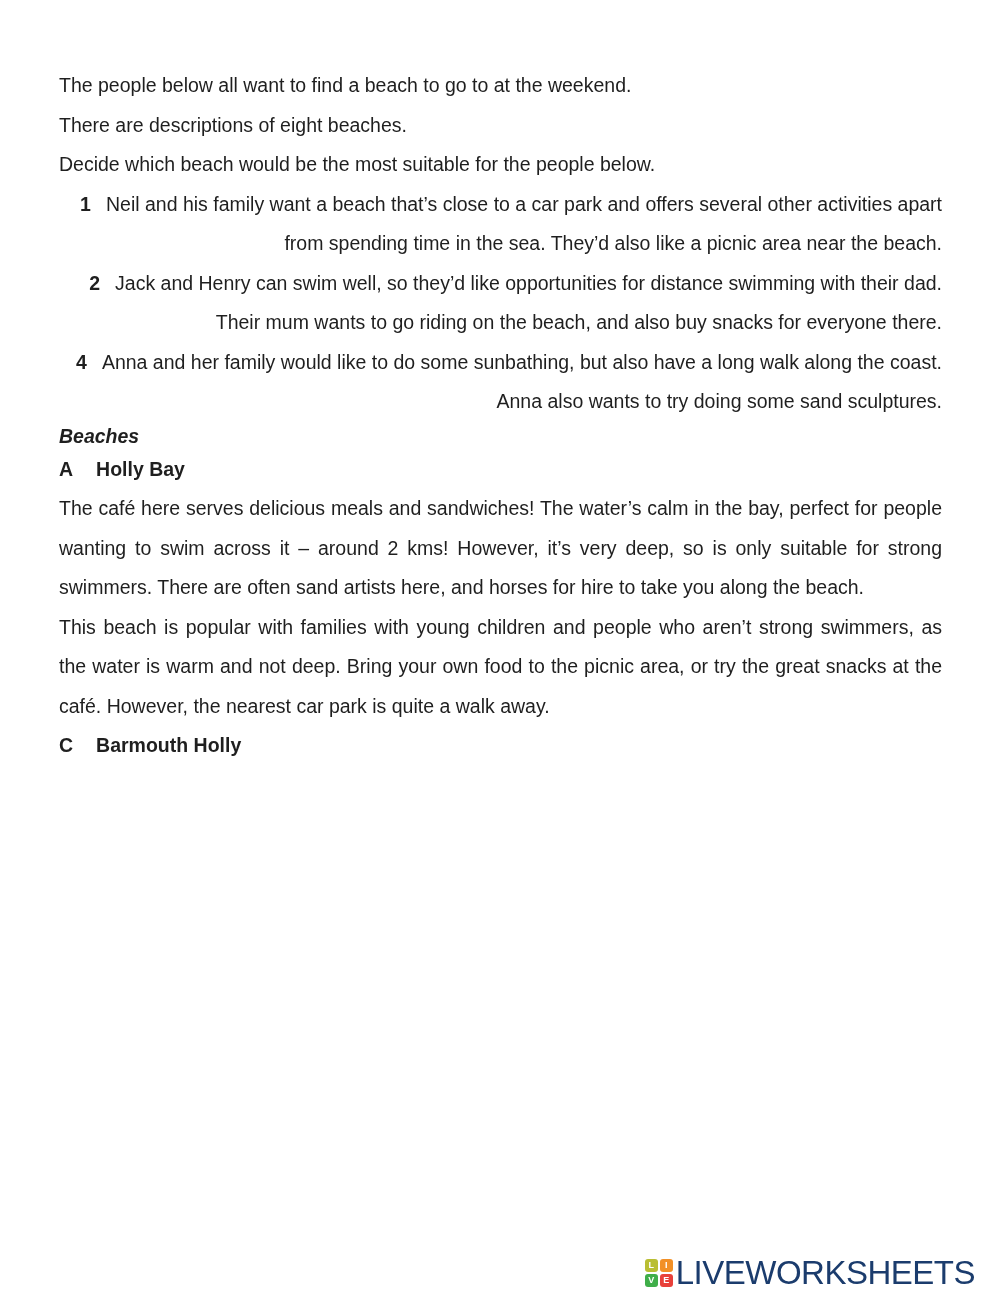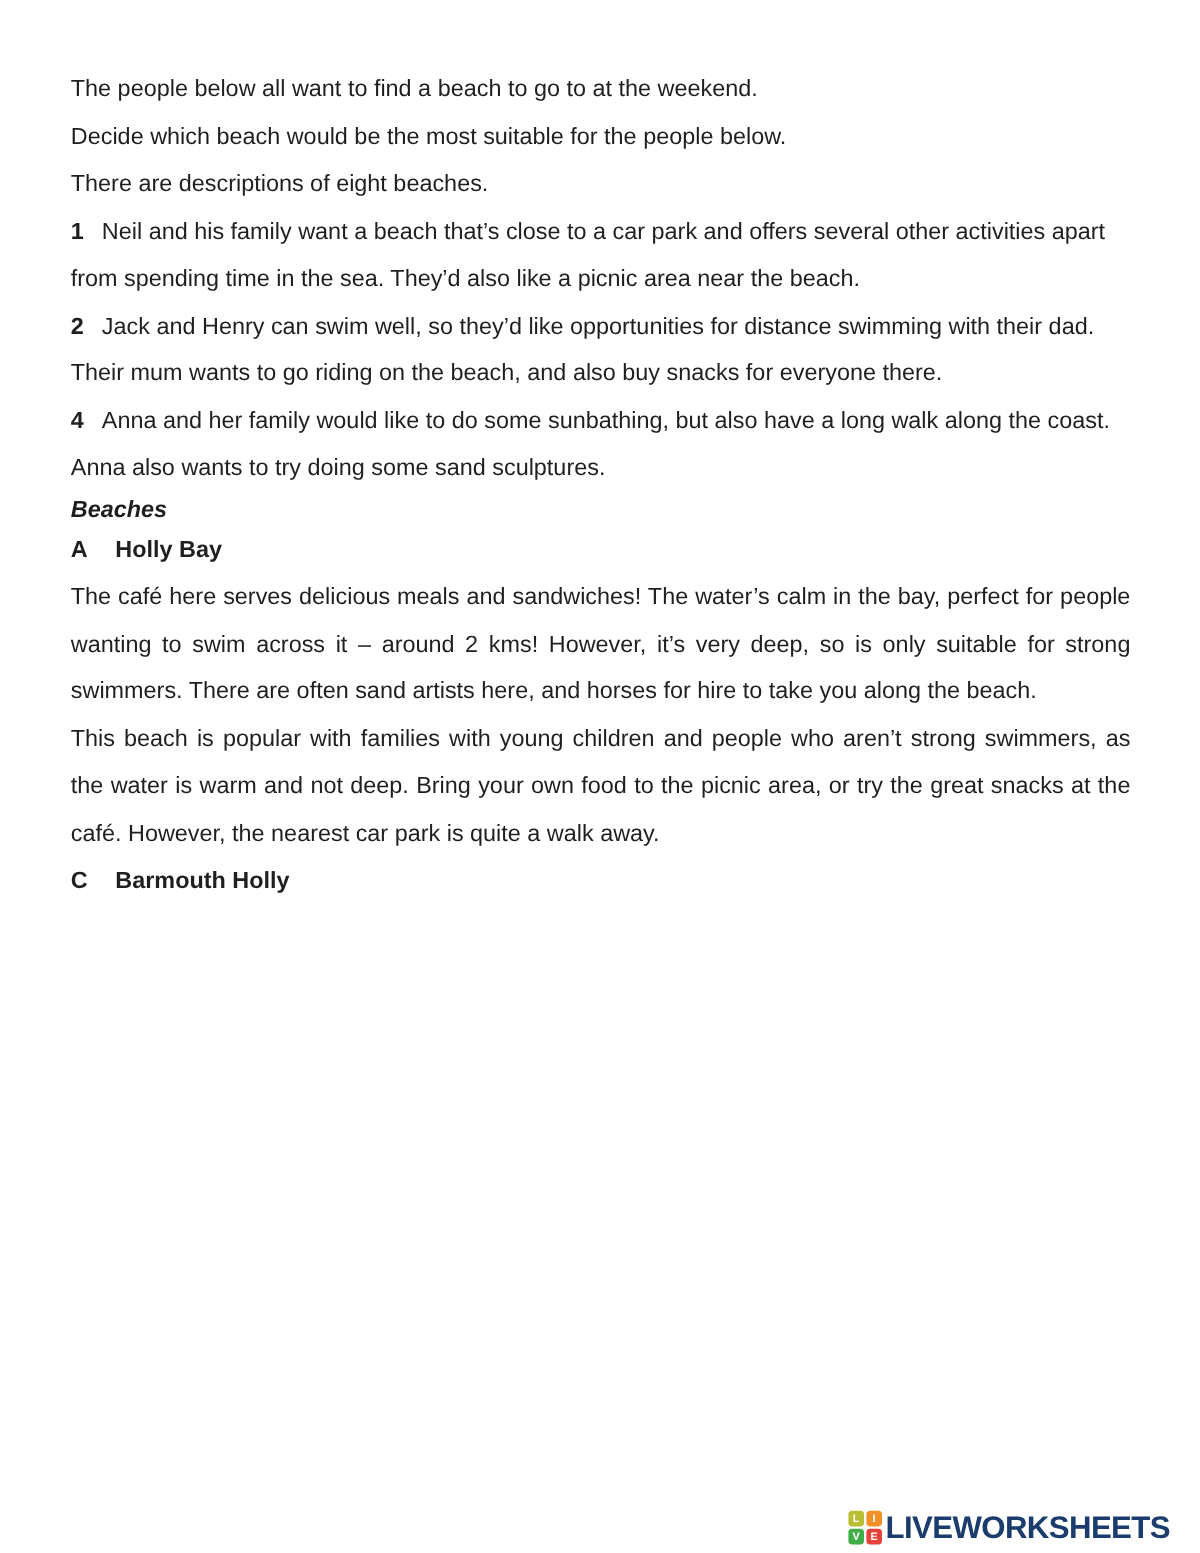--- a/index.html
+++ b/index.html
@@ -9,27 +9,27 @@
     height: 1294px;
     background: #ffffff;
     font-family: "Liberation Sans", sans-serif;
     color: #1f1f1f;
     overflow: hidden;
   }
   .content {
     position: absolute;
     left: 59px;
     right: 58px;
-    top: 55px;
+    top: 66px;
     font-size: 19.5px;
     line-height: 39.5px;
   }
   .content p { margin: 0; }
   .intro-line { text-align: left; }
-  .person-item { text-align: left; }
+  .person-item { text-align: right; }
   .item-num { font-weight: 700; margin-right: 15px; }
   .beaches-heading {
     font-weight: 700;
     line-height: 28px;
     font-style: italic;
   }
   .beach-heading { font-weight: 700; }
   .beach-letter { margin-right: 23px; }
   .beach-desc { text-align: justify; }
   .logo {
@@ -54,36 +54,36 @@
     line-height: 13px;
     display: flex;
     align-items: center;
     justify-content: center;
   }
   .tile-l { background: #b9be33; }
   .tile-i { background: #f29026; }
   .tile-v { background: #3fae49; }
   .tile-e { background: #e8403a; }
   .logo-wordmark {
-    font-size: 26px;
-    font-weight: 700;
+    font-size: 33px;
+    font-weight: 400;
     letter-spacing: -0.5px;
     color: #1b3c6d;
     line-height: 32px;
   }
 </style>
 </head>
 <body>
 
 <div class="page">
   <div class="content">
 
     <p class="intro-line">The people below all want to find a beach to go to at the weekend.</p>
+    <p class="intro-line">There are descriptions of eight beaches.</p>
     <p class="intro-line">Decide which beach would be the most suitable for the people below.</p>
-    <p class="intro-line">There are descriptions of eight beaches.</p>
 
     <p class="person-item"><span class="item-num">1</span><span>Neil and his family want a beach that’s close to a car park and offers several other activities apart from spending time in the sea. They’d also like a picnic area near the beach.</span></p>
     <p class="person-item"><span class="item-num">2</span><span>Jack and Henry can swim well, so they’d like opportunities for distance swimming with their dad. Their mum wants to go riding on the beach, and also buy snacks for everyone there.</span></p>
     <p class="person-item"><span class="item-num">4</span><span>Anna and her family would like to do some sunbathing, but also have a long walk along the coast. Anna also wants to try doing some sand sculptures.</span></p>
 
     <p class="beaches-heading">Beaches</p>
 
     <p class="beach-heading"><span class="beach-letter">A</span><span>Holly Bay</span></p>
     <p class="beach-desc">The café here serves delicious meals and sandwiches! The water’s calm in the bay, perfect for people wanting to swim across it – around 2 kms! However, it’s very deep, so is only suitable for strong swimmers. There are often sand artists here, and horses for hire to take you along the beach.</p>
 

